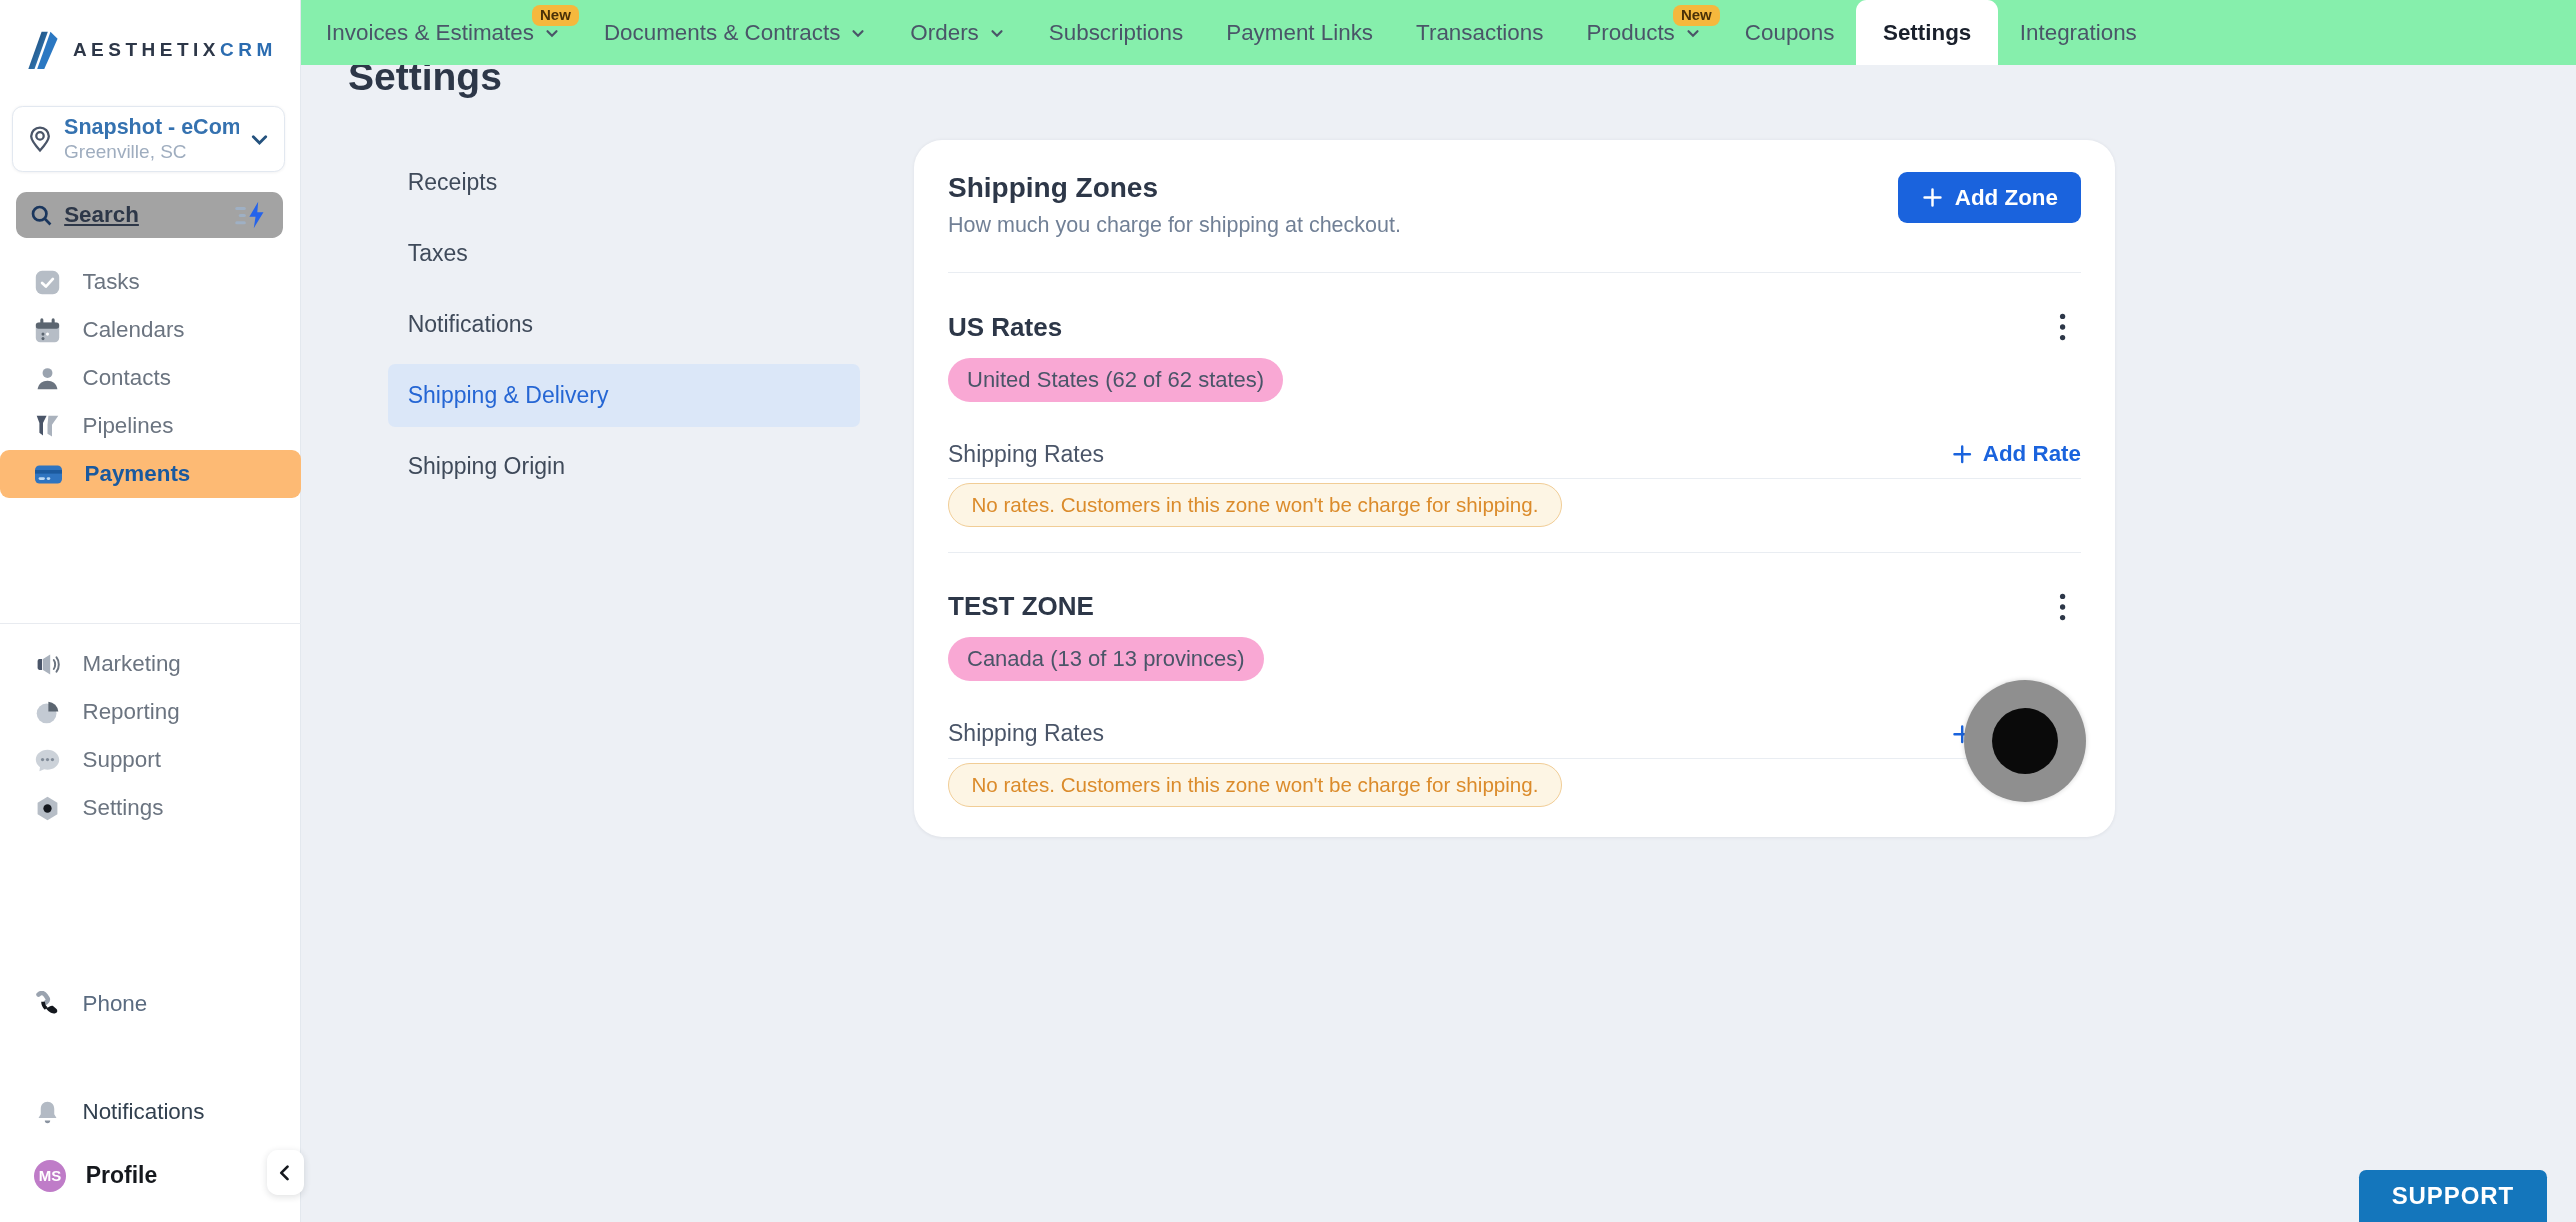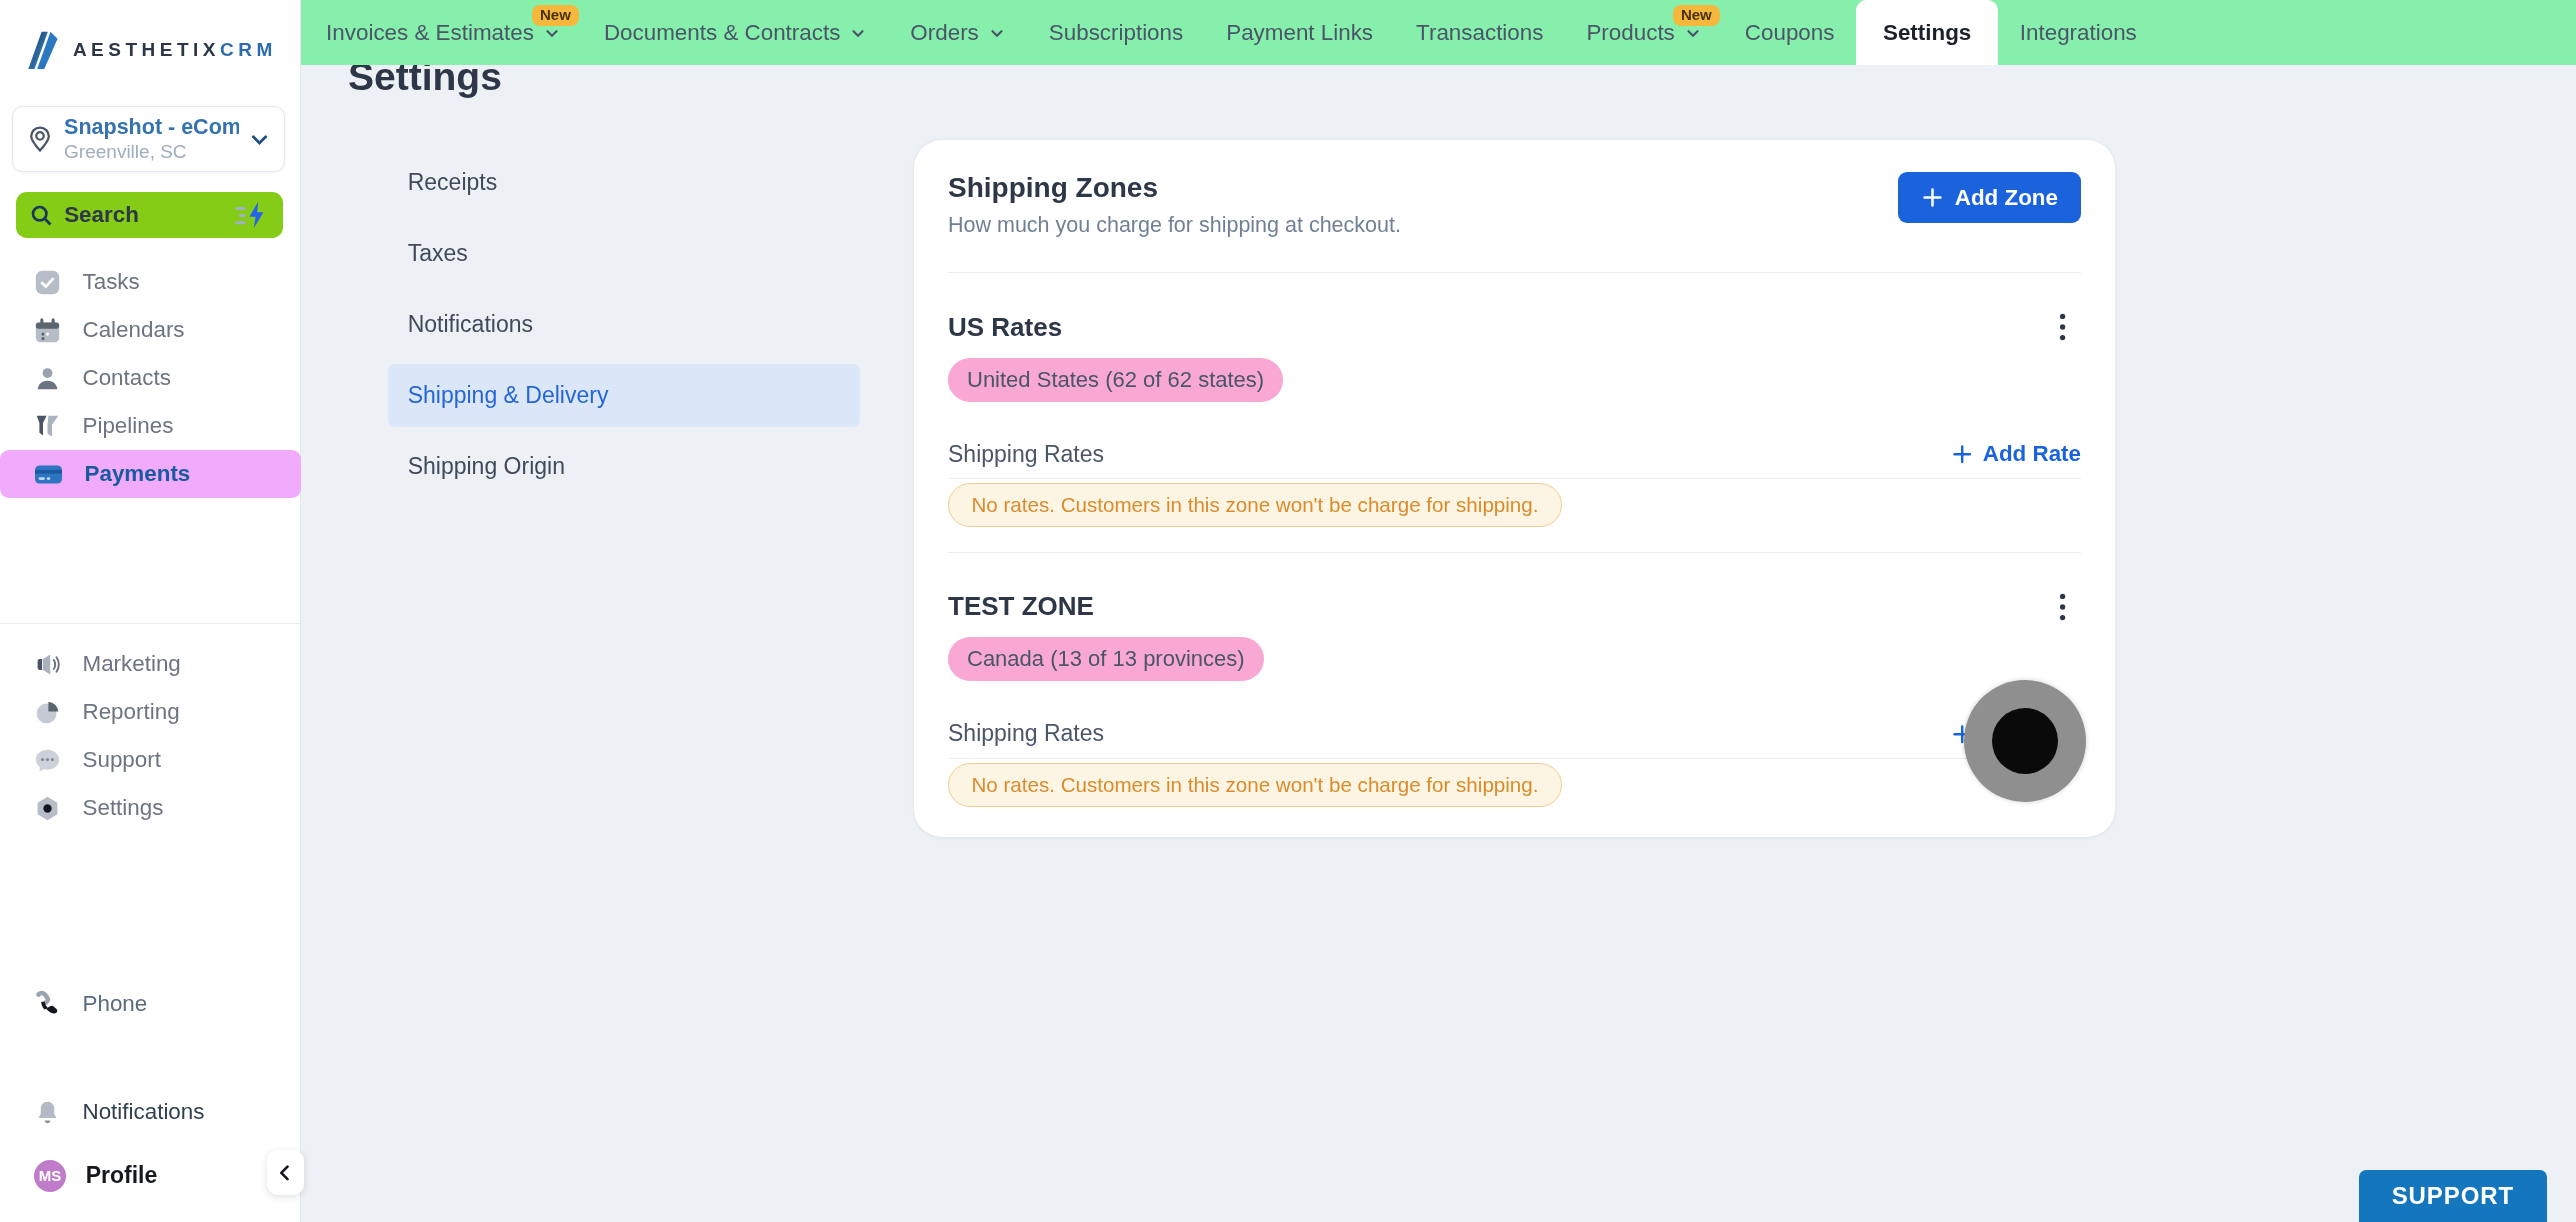--- a/index.html
+++ b/index.html
@@ -10,27 +10,27 @@
   .sidebar { position:absolute; left:0; top:0; width:301px; height:1223px; background:#ffffff; border-right:0.9px solid #e3e8ee; z-index:20; }
   .logo-row { display:flex; align-items:center; justify-content:center; gap:10.7px; padding-top:27px; height:72px; }
   .logo-text { font-size:19px; font-weight:600; letter-spacing:4.5px; color:#2d3748; }
   .logo-text .crm { color:#2b6cb0; font-weight:700; }
 
   .location-card { position:absolute; left:11.6px; top:106px; width:273px; height:66px; background:#fff; border:0.9px solid #e2e8f0; border-radius:10.7px; box-shadow:0 0.9px 2.7px rgba(26,32,44,.06); display:flex; align-items:center; padding:0 12.5px; gap:9px; cursor:pointer; }
   .location-texts { flex:1; min-width:0; }
   .location-name { font-size:21.5px; font-weight:700; color:#3572b0; white-space:nowrap; overflow:hidden; }
   .location-city { font-size:19px; color:#9fadbf; margin-top:1.8px; }
 
-  .search-pill { position:absolute; left:16px; top:192px; width:267px; height:46px; background:#84cc16; border-radius:10.7px; display:flex; align-items:center; padding:0 12.5px; gap:10.7px; cursor:pointer; }
+  .search-pill { position:absolute; left:16px; top:192px; width:267px; height:46px; background:#a3a3a3; border-radius:10.7px; display:flex; align-items:center; padding:0 12.5px; gap:10.7px; cursor:pointer;text-decoration:underline; }
   .search-label { font-size:22.4px; font-weight:600; color:#2d3748; flex:1; }
 
   .side-group { position:absolute; left:0; width:301px; }
   .side-item { display:flex; align-items:center; gap:21.5px; height:48px; padding-left:34px; font-size:22.4px; color:#6b7480; cursor:pointer; }
   .side-item .lbl { white-space:nowrap; }
-  .side-item.active { background:#f0abfc; border-radius:9px; color:#19599f; font-weight:700; }
+  .side-item.active { background:#fdba74; border-radius:9px; color:#19599f; font-weight:700; }
   .side-divider { position:absolute; left:0; top:623px; width:301px; border-top:0.9px solid #e8ebf0; }
 
   .phone-row { position:absolute; left:0; top:980px; }
   .notif-row { position:absolute; left:0; top:1088px; color:#2d3748; }
   .notif-row .lbl { color:#32404f; }
   .profile-row { position:absolute; left:0; top:1148px; height:55px; display:flex; align-items:center; gap:19.7px; padding-left:34px; cursor:pointer; }
   .avatar { width:32px; height:32px; border-radius:50%; background:#bf7cc8; color:#fff; font-size:15px; font-weight:700; display:flex; align-items:center; justify-content:center; }
   .profile-label { font-size:23px; font-weight:600; color:#15181d; }
   .collapse-btn { position:absolute; right:-3.6px; top:1150px; width:37px; height:45px; background:#fff; border-radius:10.7px; box-shadow:0 1.8px 7.2px rgba(26,32,44,.14); display:flex; align-items:center; justify-content:center; cursor:pointer; z-index:25; }
 

